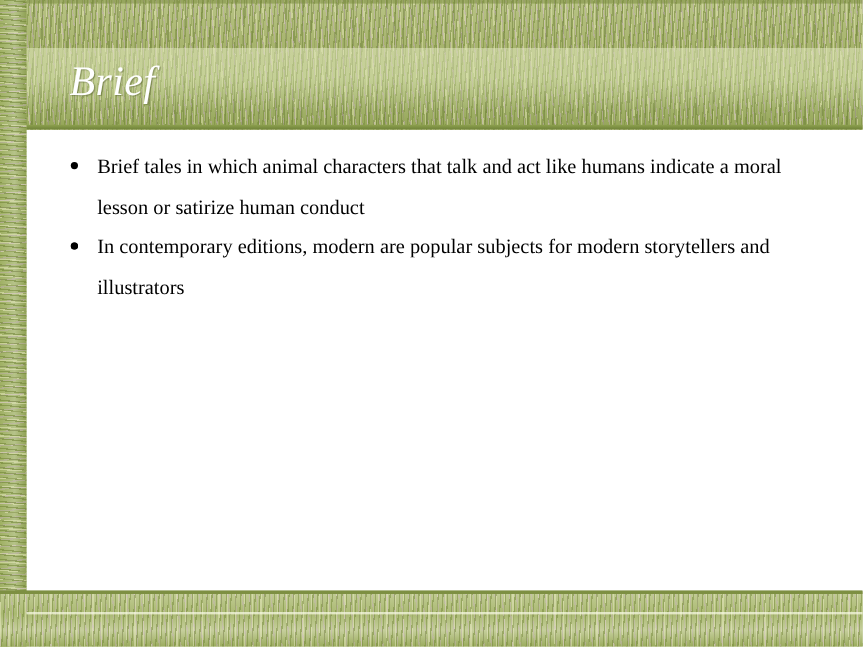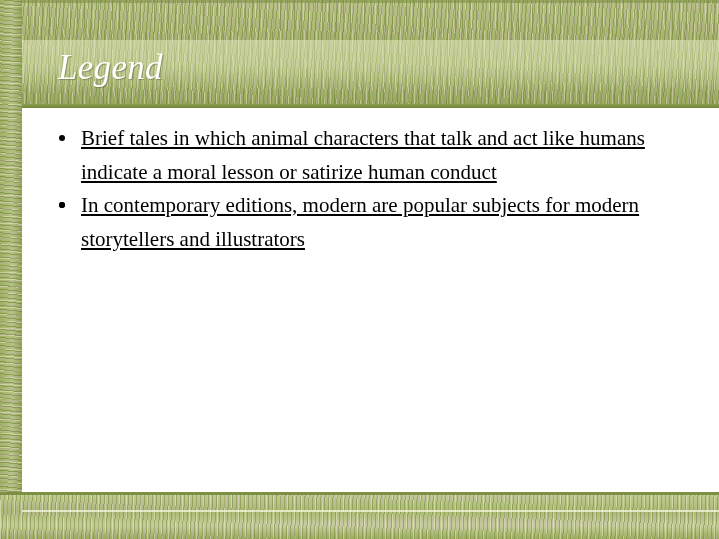--- a/index.html
+++ b/index.html
@@ -137,24 +137,23 @@
   ul.bullets {
     list-style: none;
     margin: 0;
     padding: 0;
   }
   ul.bullets > li {
     position: relative;
     padding-left: 39px;
     margin-bottom: 0px;
     font-family: "Liberation Serif", serif;
-    font-size: 21px;
+    font-size: 17px;
     line-height: 33.5px;
     color: #000000;
-    text-decoration: underline;
   }
   ul.bullets > li .dot {
     position: absolute;
     left: 17px;
     top: 13px;
     width: 6px;
     height: 6px;
     border-radius: 50%;
     background: #000000;
   }
@@ -164,21 +163,21 @@
 
 <div class="slide">
 
   <div class="top-band">
     <div class="band-line-top"></div>
     <div class="band-line-bottom"></div>
   </div>
 
   <div class="left-strip"></div>
 
-  <div class="title">Legend</div>
+  <div class="title">Brief</div>
 
   <div class="body">
     <ul class="bullets">
       <li>
         <span class="dot"></span>
         <span>Brief tales in which animal characters that talk and act like humans indicate a moral lesson or satirize human conduct</span>
       </li>
       <li>
         <span class="dot"></span>
       </li>

